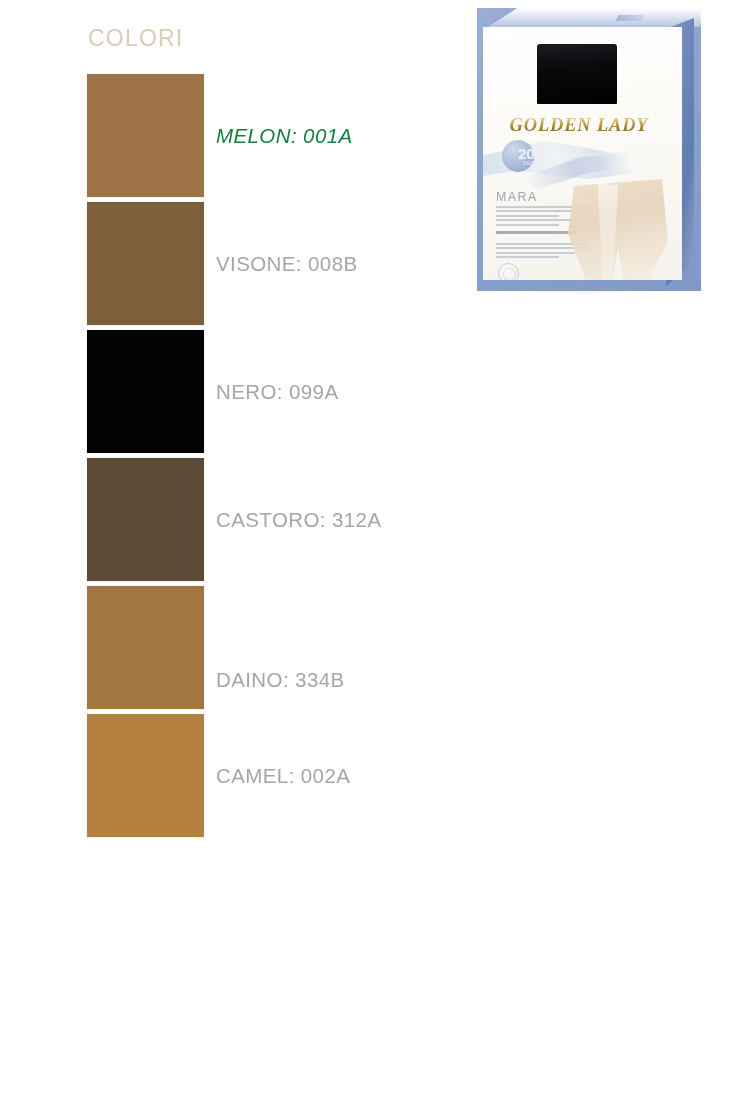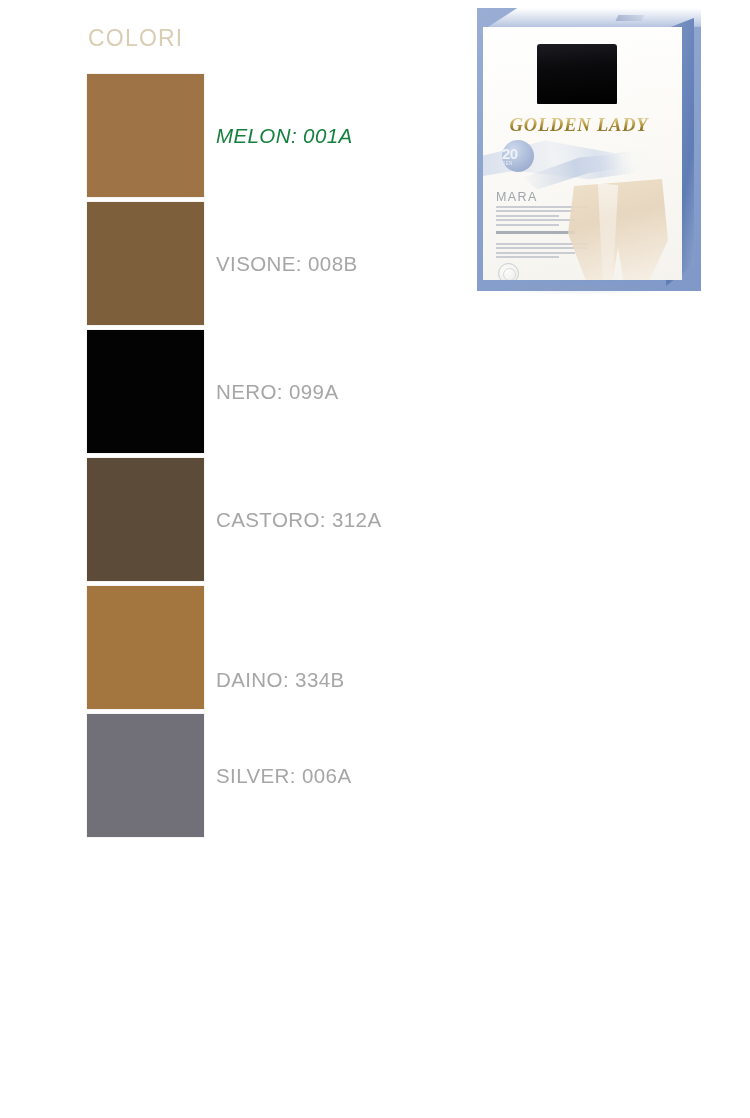--- a/index.html
+++ b/index.html
@@ -155,21 +155,21 @@
   #pb-badge {
     position: absolute;
     left: 19px;
     top: 113px;
     width: 32px;
     height: 32px;
     border-radius: 50%;
     background: radial-gradient(circle at 35% 30%, #ced9ec 0%, #a7b7d6 60%, #8ea0c4 100%);
     display: flex;
     flex-direction: column;
-    align-items: flex-start;
+    align-items: flex-end;
     justify-content: center;
     line-height: 1;
   }
   #pb-badge-num {
     font-size: 15px;
     font-weight: bold;
     color: #eef2f8;
     letter-spacing: -0.5px;
   }
   #pb-badge-unit {
@@ -326,25 +326,25 @@
     <div class="swatch-row">
       <div class="swatch-chip" style="background: rgb(93, 75, 57);"></div>
       <div class="swatch-label" style="color: rgb(166, 166, 166);">CASTORO: 312A</div>
     </div>
 
     <div class="swatch-row">
       <div class="swatch-chip" style="background: rgb(163, 118, 63);"></div>
       <div class="swatch-label" style="color: rgb(166, 166, 166); margin-top: 32px;">DAINO: 334B</div>
     </div>
 
-
-    <div class="swatch-row">
-      <div class="swatch-chip" style="background: rgb(113, 111, 119);"></div>
-      <div class="swatch-label" style="color: rgb(166, 166, 166);">SILVER: 006A</div>
-    </div>
+    <div class="swatch-row">
+      <div class="swatch-chip" style="background: rgb(179, 128, 63);"></div>
+      <div class="swatch-label" style="color: rgb(166, 166, 166);">CAMEL: 002A</div>
+    </div>
+
 
   </div>
 
   <div id="product-box">
     <div id="pb-side"></div>
     <div id="pb-top"></div>
     <div id="pb-topmark"></div>
     <div id="pb-spine"></div>
 
     <div id="pb-face">

